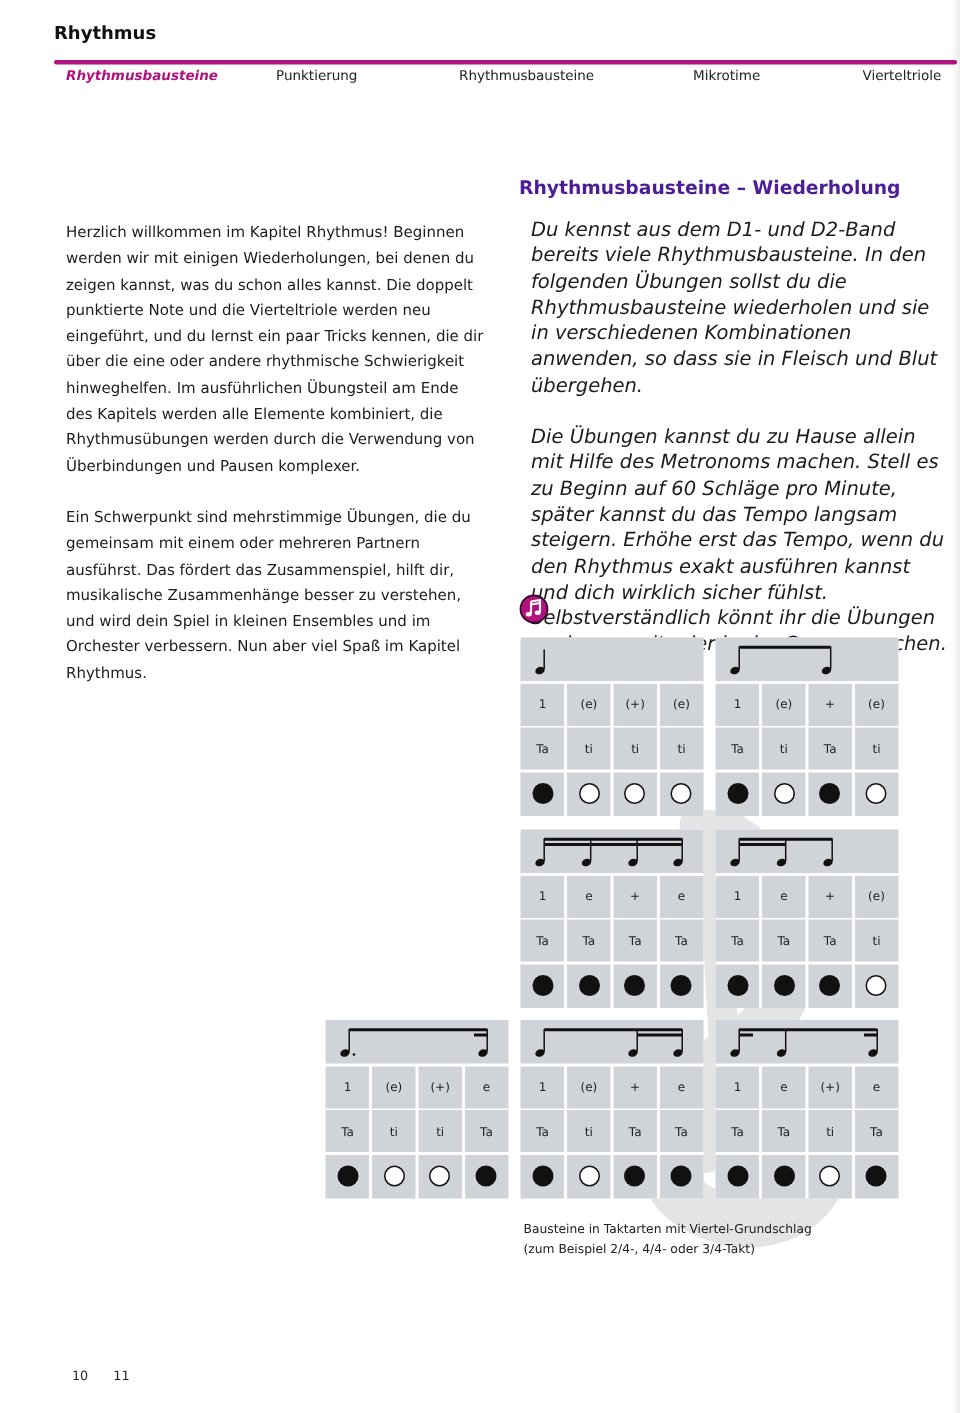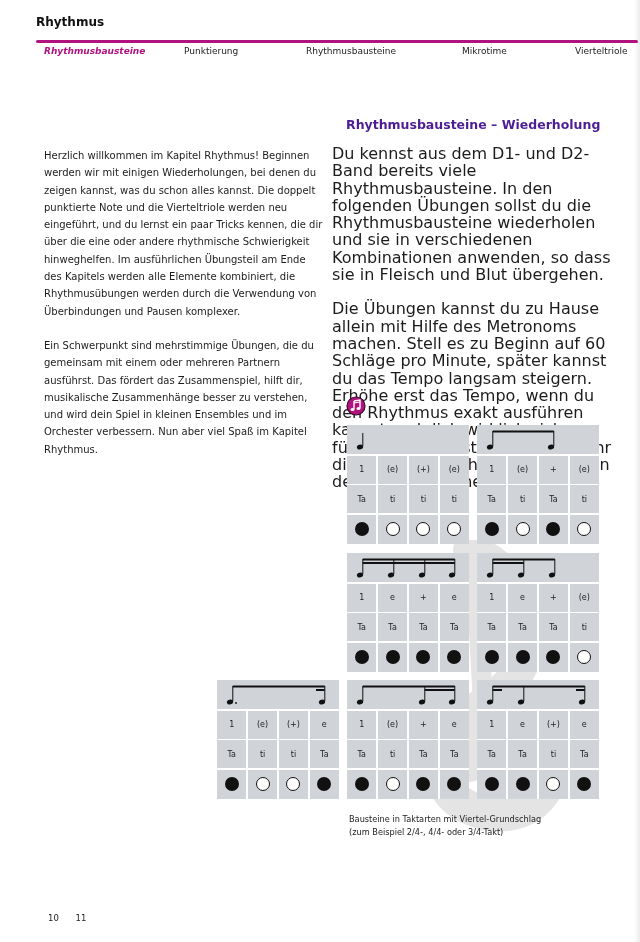--- a/index.html
+++ b/index.html
@@ -32,22 +32,22 @@
       position: absolute; left: 44px; top: 147px; width: 282px;
       font-size: 10px; line-height: 17.3px; color: #1c1c1c;
     }
     .intro p { margin: 0 0 17px 0; }
 
     .section-title {
       position: absolute; left: 346px; top: 117px;
       font-size: 12.5px; font-weight: bold; color: #4c1d95; white-space: nowrap;
     }
     .right-text {
-      position: absolute; left: 332px; top: 145px; width: 280px;
-      font-size: 16px; line-height: 17.3px; color: #1c1c1c;
+      position: absolute; left: 354px; top: 145px; width: 280px;
+      font-size: 13px; line-height: 17.3px; color: #1c1c1c; font-style: italic;
     }
     .right-text p { margin: 0 0 17px 0; }
 
     .music-icon {
       position: absolute; left: 346px; top: 396px; width: 20px; height: 20px;
     }
 
     .watermark {
       position: absolute; left: 300px; top: 540px; width: 330px; height: 300px;
       opacity: 0.22; pointer-events: none;

